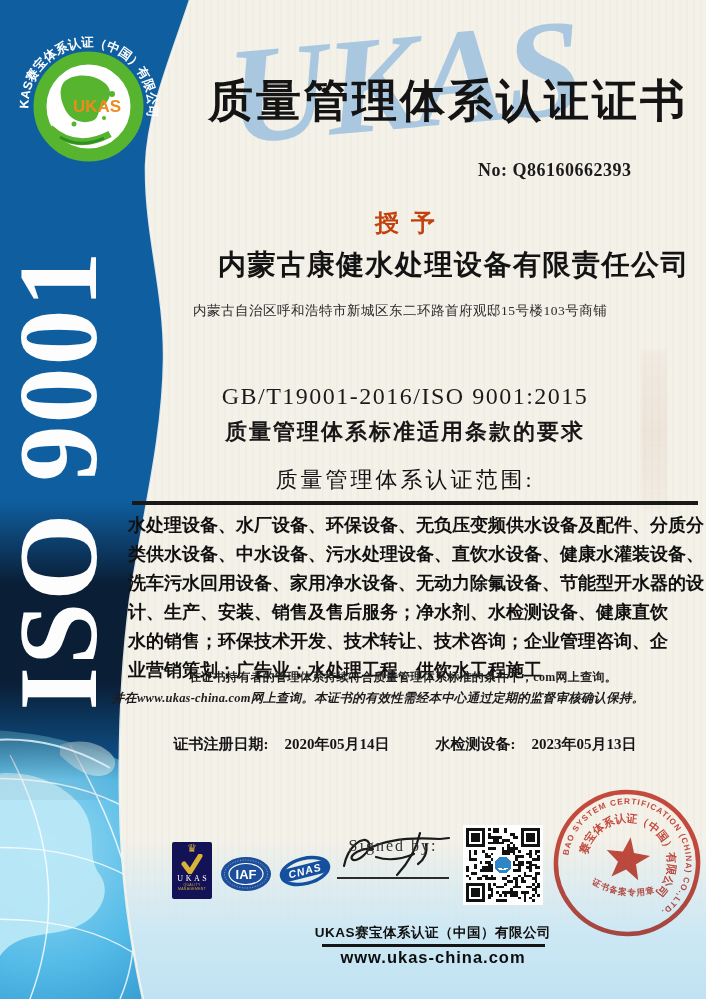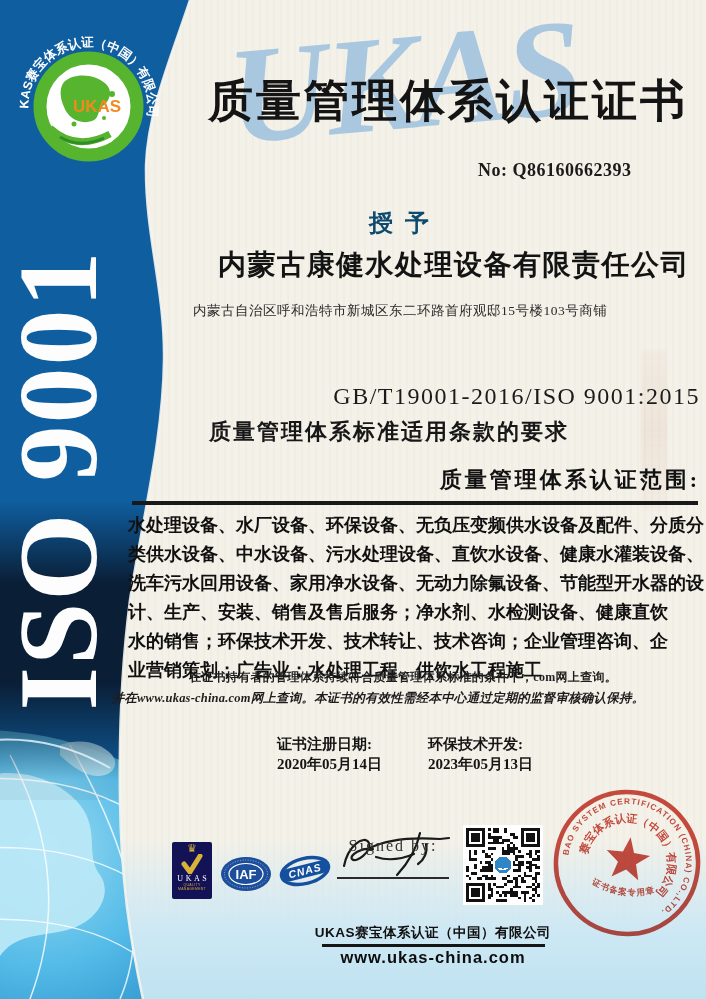--- a/index.html
+++ b/index.html
@@ -23,43 +23,43 @@
   .roundel .acr{font-family:"Liberation Sans","DejaVu Sans",sans-serif;font-size:17px;font-weight:bold;fill:#ef8a1f;}
   
   .watermark{left:228px;top:14px;z-index:3;font-size:138px;line-height:135px;
         font-style:italic;font-weight:bold;color:#aac7e0;letter-spacing:-2px;
         transform:rotate(-5deg);}
   
   .title{left:183px;top:71px;width:505px;margin:0;z-index:4;text-align:right;
         font-size:45px;font-weight:bold;letter-spacing:3px;color:#141414;}
   .certno{left:478px;top:160px;width:200px;z-index:4;font-size:18px;font-weight:bold;
         letter-spacing:.5px;color:#1b1b1b;}
-  .award-label{left:109px;top:207px;width:580px;z-index:4;text-align:center;
-        font-size:24px;font-weight:bold;letter-spacing:12px;color:#0c4a6e;text-indent:12px;}
+  .award-label{left:115px;top:207px;width:580px;z-index:4;text-align:center;
+        font-size:24px;font-weight:bold;letter-spacing:12px;color:#c2410c;text-indent:12px;}
   .company{left:110px;top:246px;width:580px;z-index:4;text-align:right;
         font-size:28px;font-weight:bold;letter-spacing:1.5px;color:#131313;}
   .address{left:110px;top:302px;width:580px;z-index:4;text-align:center;
         font-size:13.5px;color:#2a2a2a;letter-spacing:.5px;}
   .stmt1{left:110px;top:351px;width:590px;z-index:4;text-align:center;
         font-size:20px;font-weight:bold;letter-spacing:1.5px;color:#171717;}
-  .stmt2{left:110px;top:383px;width:590px;z-index:4;text-align:right;
+  .stmt2{left:110px;top:383px;width:590px;z-index:4;text-align:center;
         font-size:24px;letter-spacing:1.5px;color:#1a1a1a;}
-  .stmt3{left:94px;top:417px;width:590px;z-index:4;text-align:center;
+  .stmt3{left:110px;top:417px;width:590px;z-index:4;text-align:center;
         font-size:22px;font-weight:bold;letter-spacing:2px;color:#171717;}
-  .scope-heading{left:110px;top:465px;width:590px;z-index:4;text-align:right;
-        font-size:22px;font-weight:bold;letter-spacing:3px;color:#111;}
+  .scope-heading{left:110px;top:465px;width:590px;z-index:4;text-align:center;
+        font-size:22px;font-weight:normal;letter-spacing:3px;color:#111;}
   .rule{left:132px;top:501px;width:566px;height:4px;background:#191919;z-index:4;}
   .scope-body{left:128px;top:511px;width:580px;z-index:4;line-height:28.9px;
         font-size:18px;font-weight:bold;color:#101010;white-space:nowrap;}
   .note{left:55px;width:600px;z-index:4;text-align:center;font-weight:bold;color:#1d1d1d;}
   .note1{top:669px;font-size:12px;letter-spacing:.3px;left:103px;}
   .note2{top:690px;font-size:12.5px;letter-spacing:.2px;left:55px;width:646px;font-style:italic;}
   .dates{left:110px;top:735px;width:590px;z-index:4;display:flex;justify-content:center;gap:46px;
         font-size:15px;font-weight:bold;color:#151515;}
-  .dates .grp{display:flex;gap:1px;flex-direction:column;}
+  .dates .grp{display:flex;gap:16px;}
   .crease{left:641px;top:350px;width:26px;height:160px;z-index:3;filter:blur(1px);
         background:linear-gradient(180deg,rgba(190,120,100,.04),rgba(190,120,100,.10) 50%,rgba(190,120,100,.03));}
   
   .ukasqm{left:172px;top:842px;width:40px;height:57px;z-index:5;background:#141257;
         border-radius:2px;display:flex;flex-direction:column;align-items:center;color:#fff;}
   .ukasqm .crown{font-family:"DejaVu Sans",sans-serif;font-size:11px;color:#d4af37;line-height:11px;margin-top:1px;}
   .ukasqm .word{font-size:8px;letter-spacing:2.5px;text-indent:2.5px;line-height:9px;color:#fff;}
   .ukasqm .sub{font-family:"Liberation Sans","DejaVu Sans",sans-serif;font-size:3.5px;line-height:4px;
         color:#caa42e;text-align:center;letter-spacing:.3px;}
   .iaf{left:220px;top:856px;width:52px;height:36px;z-index:5;}
@@ -184,21 +184,21 @@
 
   <div class="abs note note1">在证书持有者的管理体系持续符合质量管理体系标准的条件下，com网上查询。</div>
   <div class="abs note note2">并在www.ukas-china.com网上查询。本证书的有效性需经本中心通过定期的监督审核确认保持。</div>
 
   <div class="abs dates">
     <div class="grp">
       <span>证书注册日期:</span>
       <span>2020年05月14日</span>
     </div>
     <div class="grp">
-      <span>环保技术开发:</span>
+      <span>水检测设备:</span>
       <span>2023年05月13日</span>
     </div>
   </div>
 
   <div class="abs crease"></div>
 
   <div class="abs ukasqm">
     <div class="crown">♛</div>
     <svg width="22" height="20" viewBox="0 0 22 20">
       <path d="M3,10 L9,18 L19,2" fill="none" stroke="#d8b338" stroke-width="5" stroke-linecap="round"></path>

